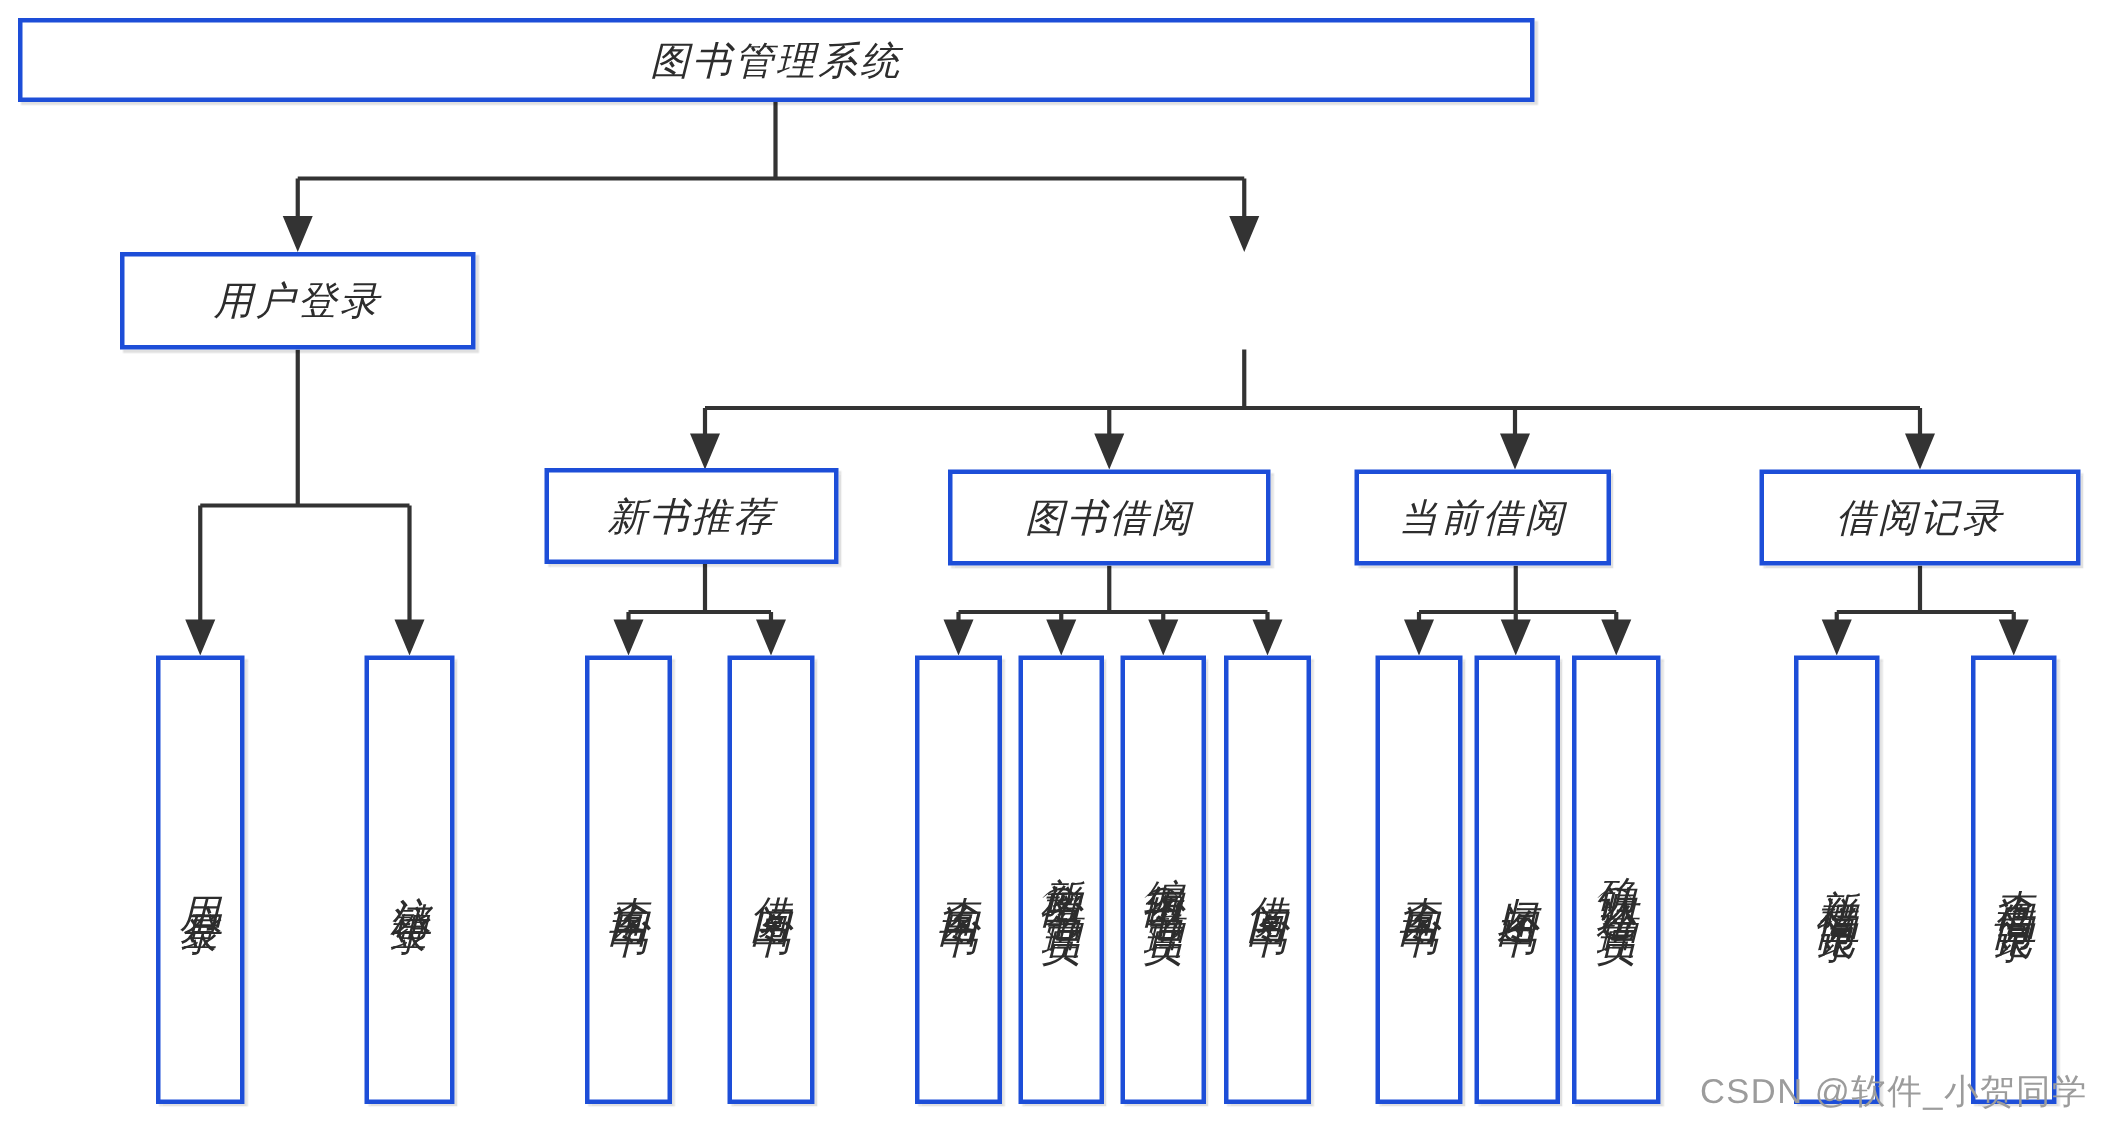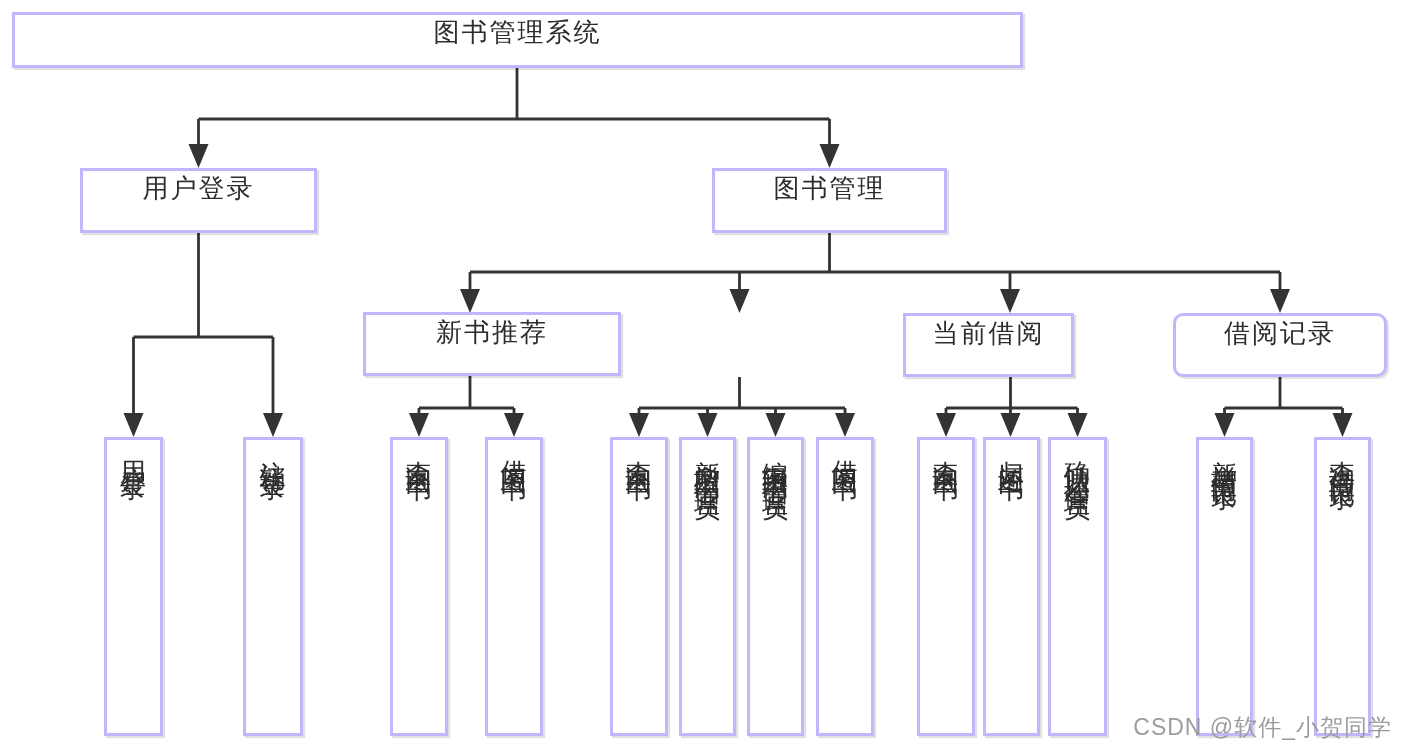--- a/index.html
+++ b/index.html
@@ -17,25 +17,27 @@
   }
   svg.connectors {
     position: absolute; left: 0; top: 0;
     width: 1405px; height: 747px;
     display: block;
   }
   .node {
     position: absolute;
     box-sizing: border-box;
     background: #ffffff;
-    border: 3px solid #c4b5fd;
+    border: 3px solid #1d4ed8;
     display: flex;
+    align-items: center;
     justify-content: center;
     color: #2d2d2d;
     box-shadow: 2px 2px 1px rgba(0,0,0,0.12);
+    font-style: italic;
   }
   .node .hlabel {
     font-size: 26px;
     letter-spacing: 2px;
     white-space: nowrap;
   }
   .node .vlabel {
     writing-mode: vertical-rl;
     text-orientation: mixed;
     font-size: 26px;
@@ -117,31 +119,31 @@
          M1332.5,413 h20 l-10,24 z"></path>
   </svg>
 
   <div class="node" style="left:12px; top:12px; width:1011px; height:56px;">
     <span class="hlabel">图书管理系统</span>
   </div>
 
   <div class="node" style="left:80px; top:168px; width:237px; height:65px;">
     <span class="hlabel">用户登录</span>
   </div>
-  <div class="node" style="left:712px; top:168px; width:235px; height:65px;">
-    <span class="hlabel">图书管理</span>
+
+  <div class="node" style="left:363px; top:312px; width:196px; height:64px;">
+    <span class="hlabel">新书推荐</span>
   </div>
-
-  <div class="node" style="left:363px; top:312px; width:258px; height:64px;">
-    <span class="hlabel">新书推荐</span>
+  <div class="node" style="left:632px; top:313px; width:215px; height:64px;">
+    <span class="hlabel">图书借阅</span>
   </div>
   <div class="node" style="left:903px; top:313px; width:171px; height:64px;">
     <span class="hlabel">当前借阅</span>
   </div>
-  <div class="node" style="left:1173px; top:313px; width:214px; height:64px;border-radius:10px;">
+  <div class="node" style="left:1173px; top:313px; width:214px; height:64px;">
     <span class="hlabel">借阅记录</span>
   </div>
 
   <div class="node" style="left:104px; top:437px; width:59px; height:299px;">
     <span class="vlabel">用户登录</span>
   </div>
   <div class="node" style="left:243px; top:437px; width:60px; height:299px;">
     <span class="vlabel">注销登录</span>
   </div>
   <div class="node" style="left:390px; top:437px; width:58px; height:299px;">

